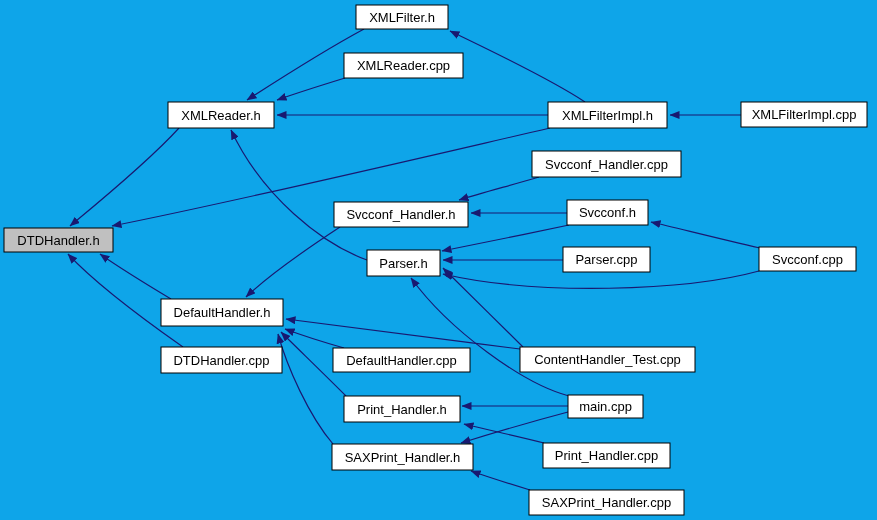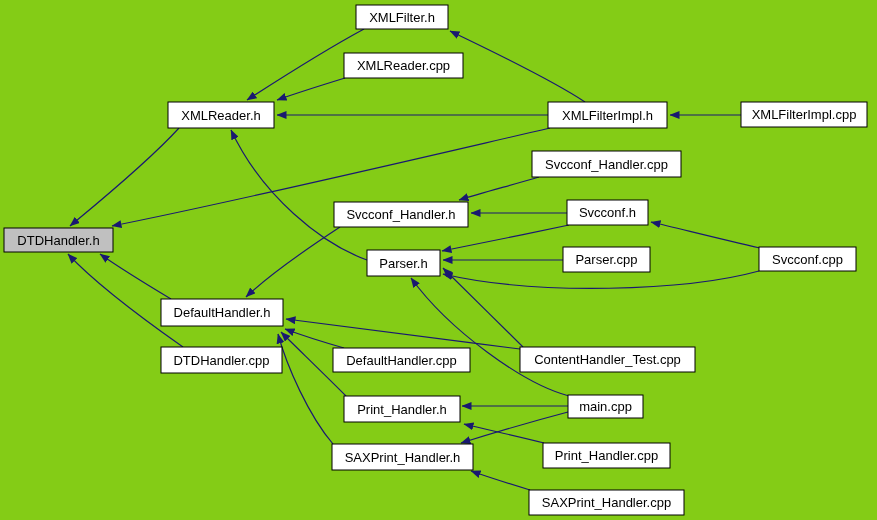--- a/index.html
+++ b/index.html
@@ -7,21 +7,21 @@
     padding: 0;
     background: #ffffff;
     width: 877px;
     height: 520px;
     overflow: hidden;
   }
   .graph-wrap {
     position: relative;
     width: 877px;
     height: 520px;
-    background: #84cc16;
+    background: #0ea5e9;
   }
   svg {
     display: block;
   }
   .node-rect {
     stroke-width: 1;
   }
   .node-label {
     font-family: "Liberation Sans", "DejaVu Sans", sans-serif;
     font-size: 13px;

